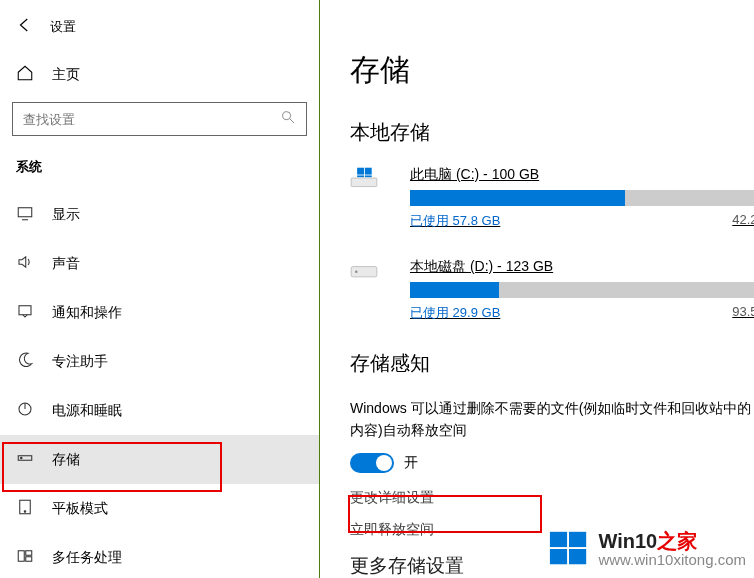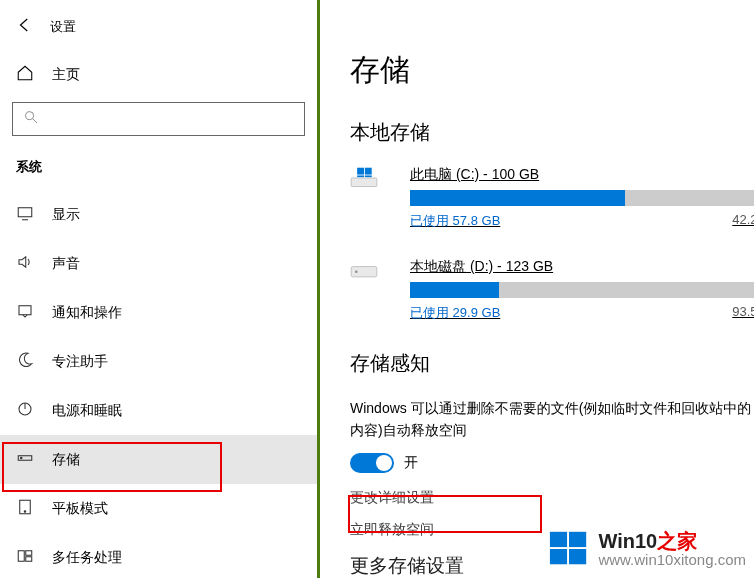--- a/index.html
+++ b/index.html
@@ -9,21 +9,21 @@
     color: #000;
     width: 754px;
     height: 578px;
     overflow: hidden;
     position: relative;
   }
   .container { display: flex; height: 100%; }
   .sidebar {
     width: 320px;
     background: #fff;
-    border-right: 3px solid #4d7c0f;
+    border-right: 1px solid #4d7c0f;
     padding-top: 12px;
     position: relative;
   }
   .topbar { display: flex; align-items: center; gap: 16px; padding: 4px 16px 18px 16px; }
   .back-icon svg { width: 18px; height: 18px; }
   .settings-title { font-size: 13px; }
   .home-row { display: flex; align-items: center; gap: 18px; padding: 8px 16px 16px 16px; }
   .home-row svg { width: 18px; height: 18px; }
   .home-label { font-size: 14px; }
   .search-wrap { padding: 0 12px 18px 12px; }
@@ -126,20 +126,21 @@
       <span>
         <svg viewBox="0 0 24 24" fill="none" stroke="#000" stroke-width="1.4">
             <path d="M3 11 L12 3 L21 11 V21 H3 Z"></path>
           </svg>
       </span>
       <span class="home-label">主页</span>
     </div>
 
     <div class="search-wrap">
       <div class="search-box">
+        <input type="text" placeholder="查找设置" style="">
         <span>
           <svg viewBox="0 0 24 24">
               <circle cx="10" cy="10" r="6"></circle>
               <path d="M15 15 L21 21"></path>
             </svg>
         </span>
       </div>
     </div>
 
     <div class="section-label">系统</div>

